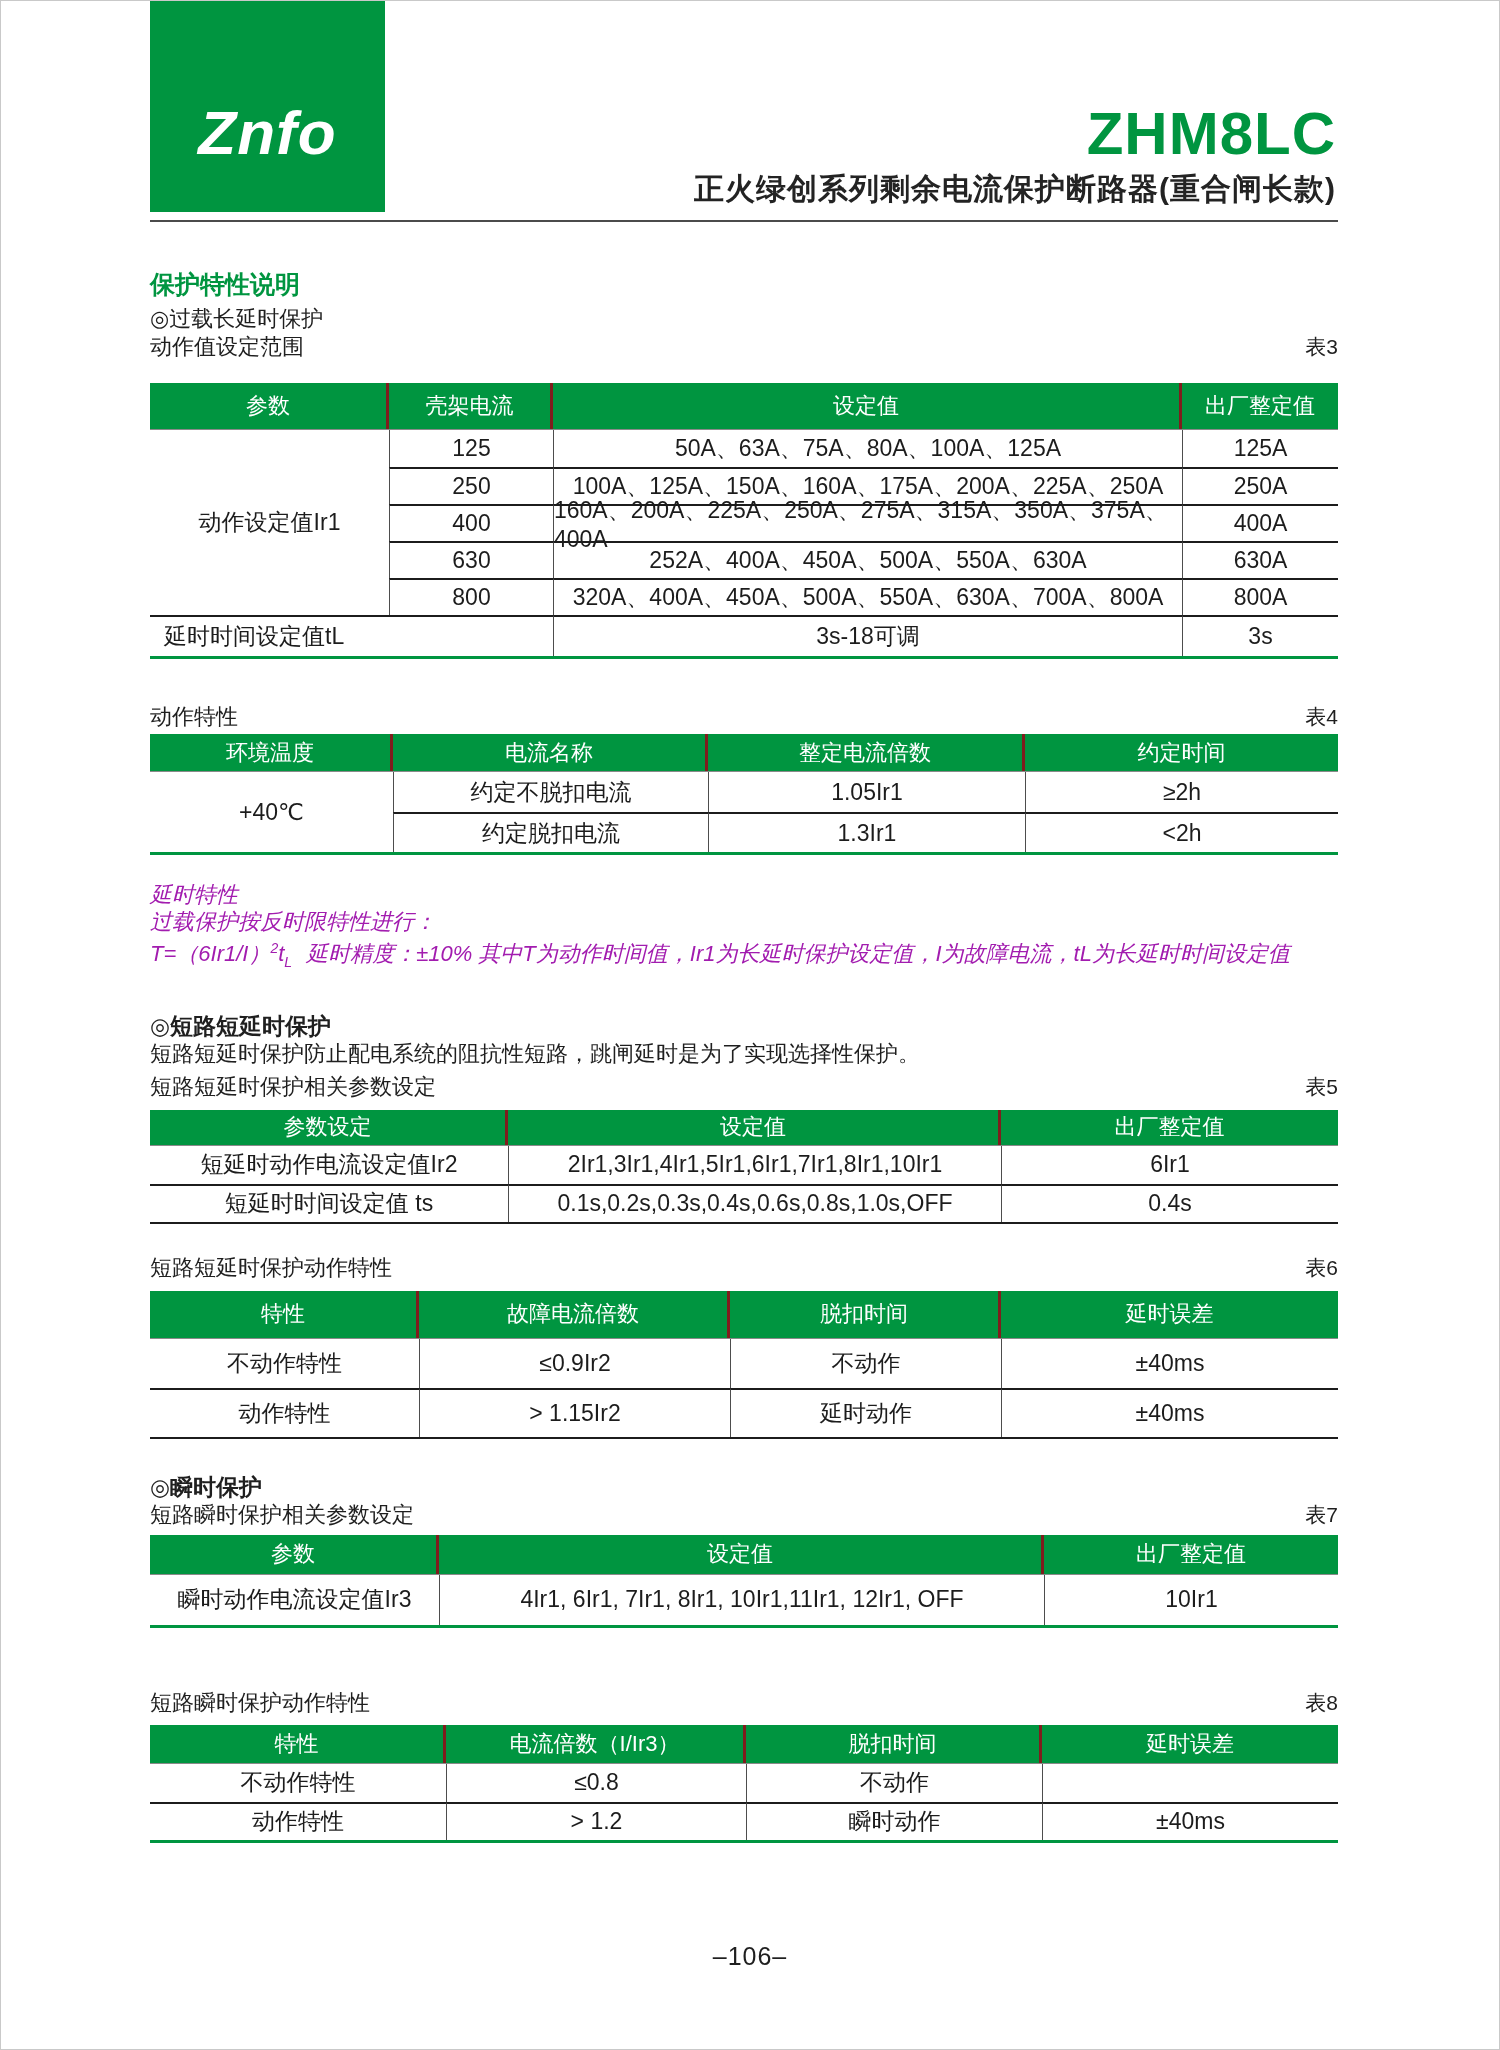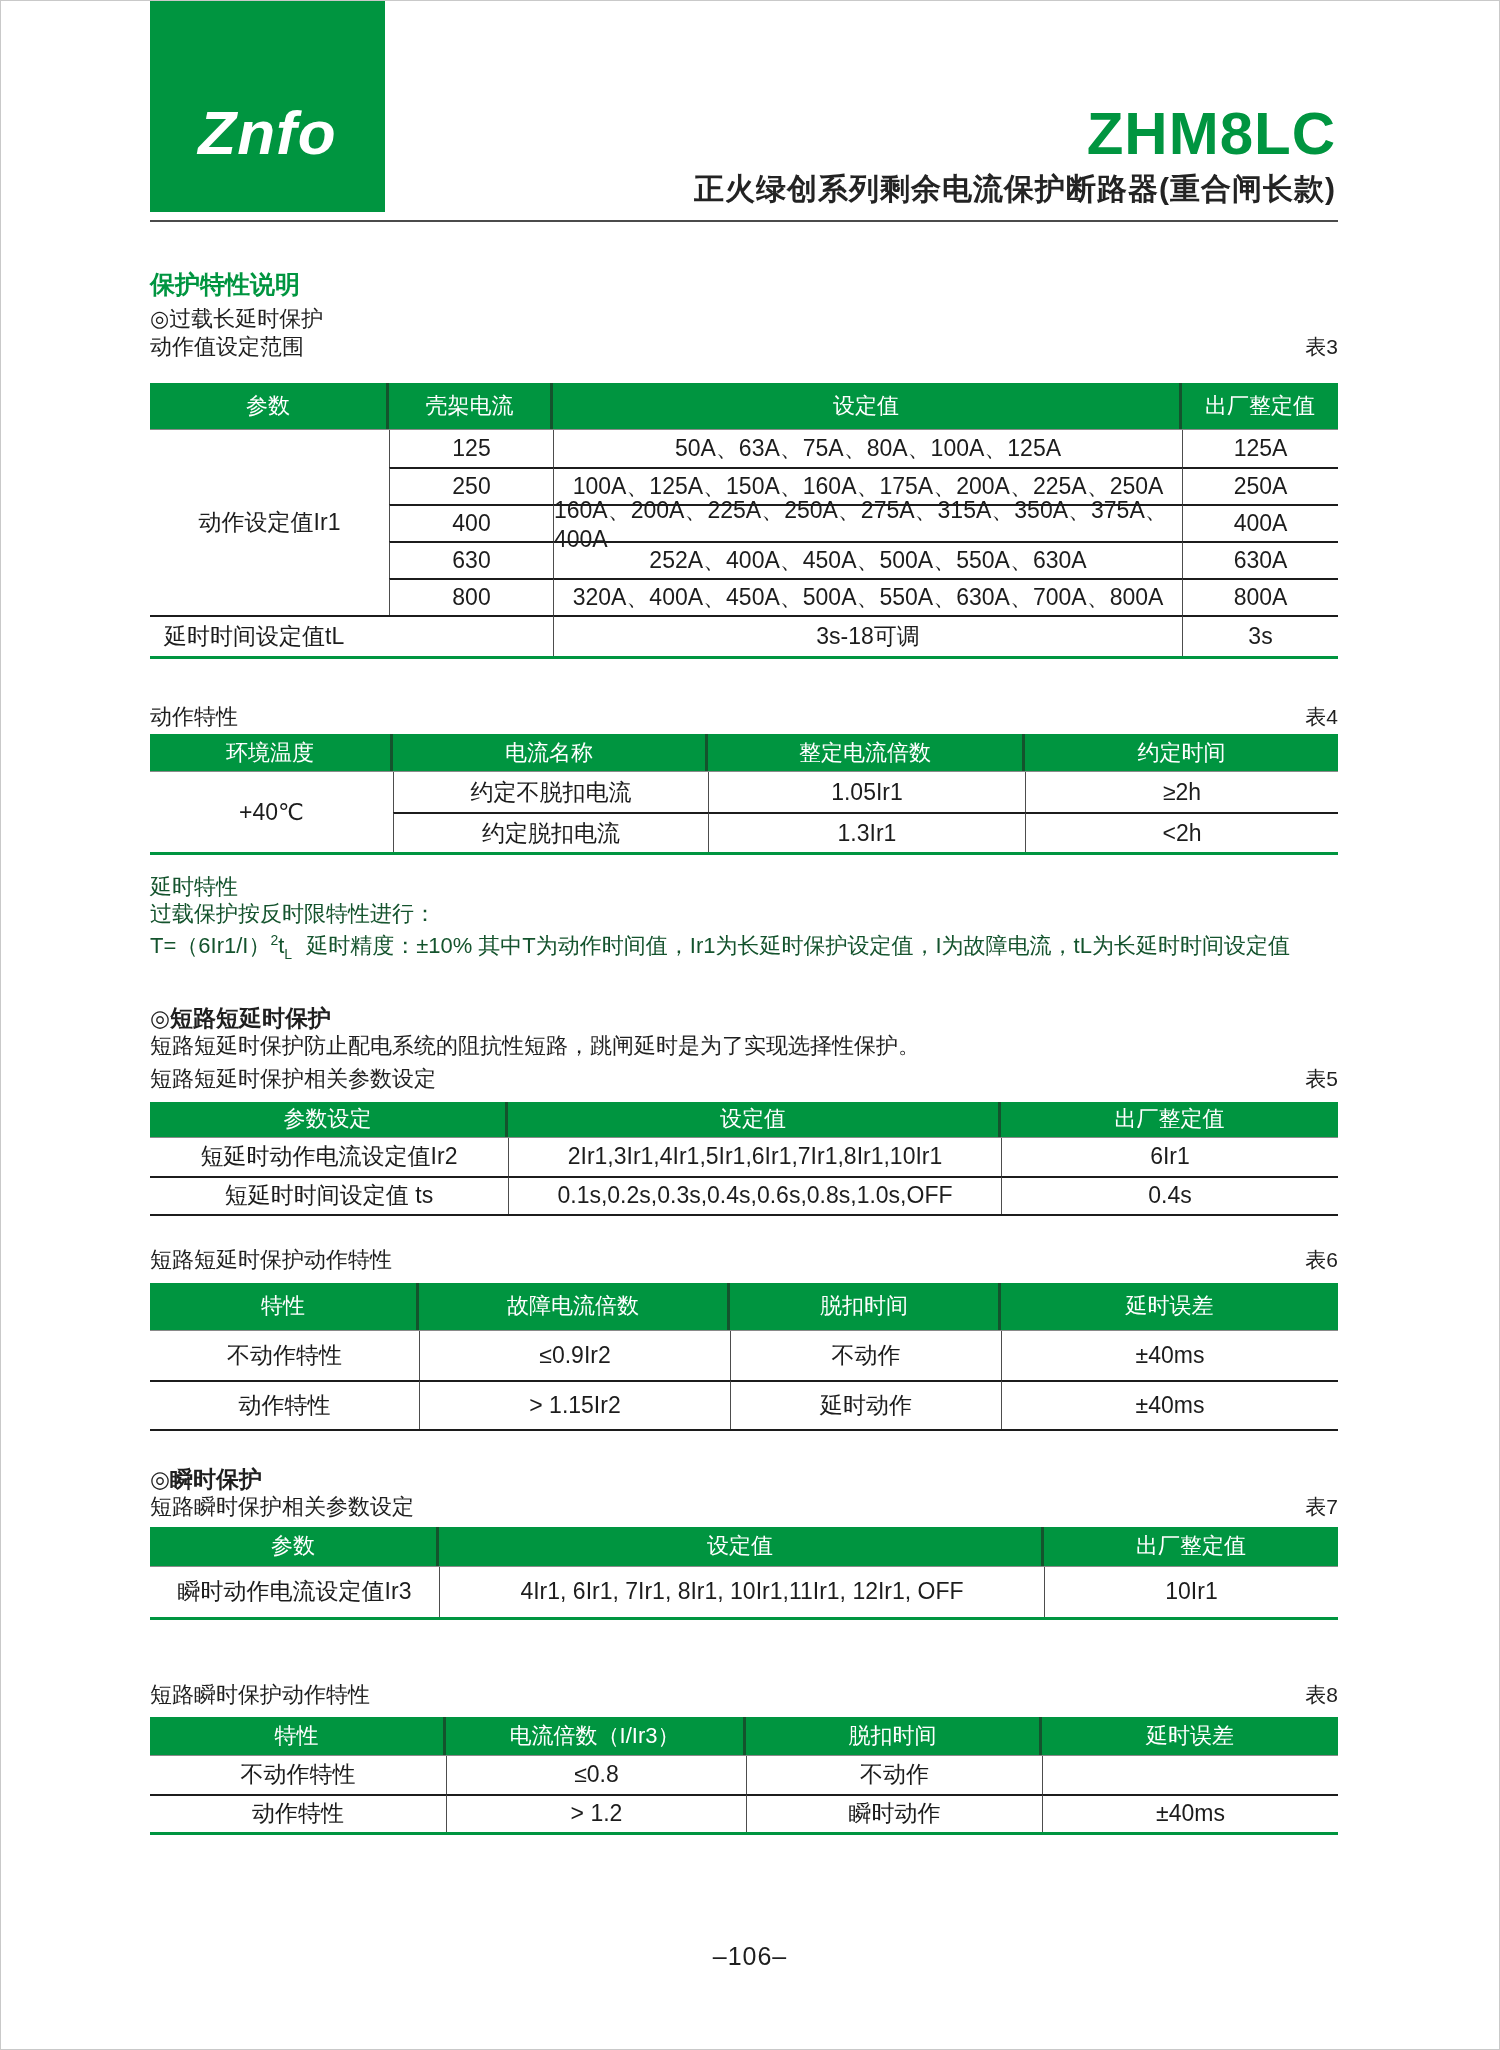--- a/index.html
+++ b/index.html
@@ -55,21 +55,21 @@
   .caption-row{
     display:flex;justify-content:space-between;align-items:flex-end;
     font-size:22px;line-height:28px;color:#1f1f1f;
   }
   .tbl-label{font-size:21px;color:#1f1f1f;}
   
   .thead{display:grid;}
   .thead .hc{
     background:var(--green);color:#fff;font-size:22px;
     display:flex;align-items:center;justify-content:center;
-    border-right:3px solid #14532d;
+    border-right:3px solid #7f1d1d;
   }
   .thead .hc:last-child{border-right:none;}
   .tbody{display:grid;border-top:1px solid var(--hairline);}
   .cell{
     display:flex;align-items:center;justify-content:center;
     font-size:23px;color:var(--ink);
   }
   .cell.left{justify-content:flex-start;padding-left:14px;}
   .bl{border-left:1px solid var(--thin);}
   .bt{border-top:2px solid var(--ink);}
@@ -98,21 +98,21 @@
   .t7h,.t7b{grid-template-columns:289px 605px 294px;}
   .t7h{height:39px;}
   .t7b{grid-template-rows:50px;}
   
   .t8h,.t8b{grid-template-columns:296px 300px 296px 296px;}
   .t8h{height:38px;}
   .t8b{grid-template-rows:38px 38px;}
   
   .mt-table3{margin-top:22px;}
   .cap-action{margin-top:44px;margin-bottom:3px;}
-  .note{margin-top:18px;font-size:22px;line-height:27px;color:#14532d;}
+  .note{margin-top:26px;font-size:22px;line-height:27px;color:#a21caf;font-style:italic;}
   .note .formula sup{font-size:14px;vertical-align:super;}
   .note .formula sub{font-size:14px;vertical-align:sub;}
   .note .f-rest{margin-left:14px;}
   .mt-sd{margin-top:36px;}
   .desc-line{font-size:22px;line-height:27px;color:#1f1f1f;}
   .cap-t5{margin-top:6px;margin-bottom:9px;}
   .cap-t6{margin-top:30px;margin-bottom:9px;}
   .mt-inst{margin-top:34px;}
   .cap-t7{margin-bottom:6px;}
   .cap-t8{margin-top:61px;margin-bottom:8px;}

